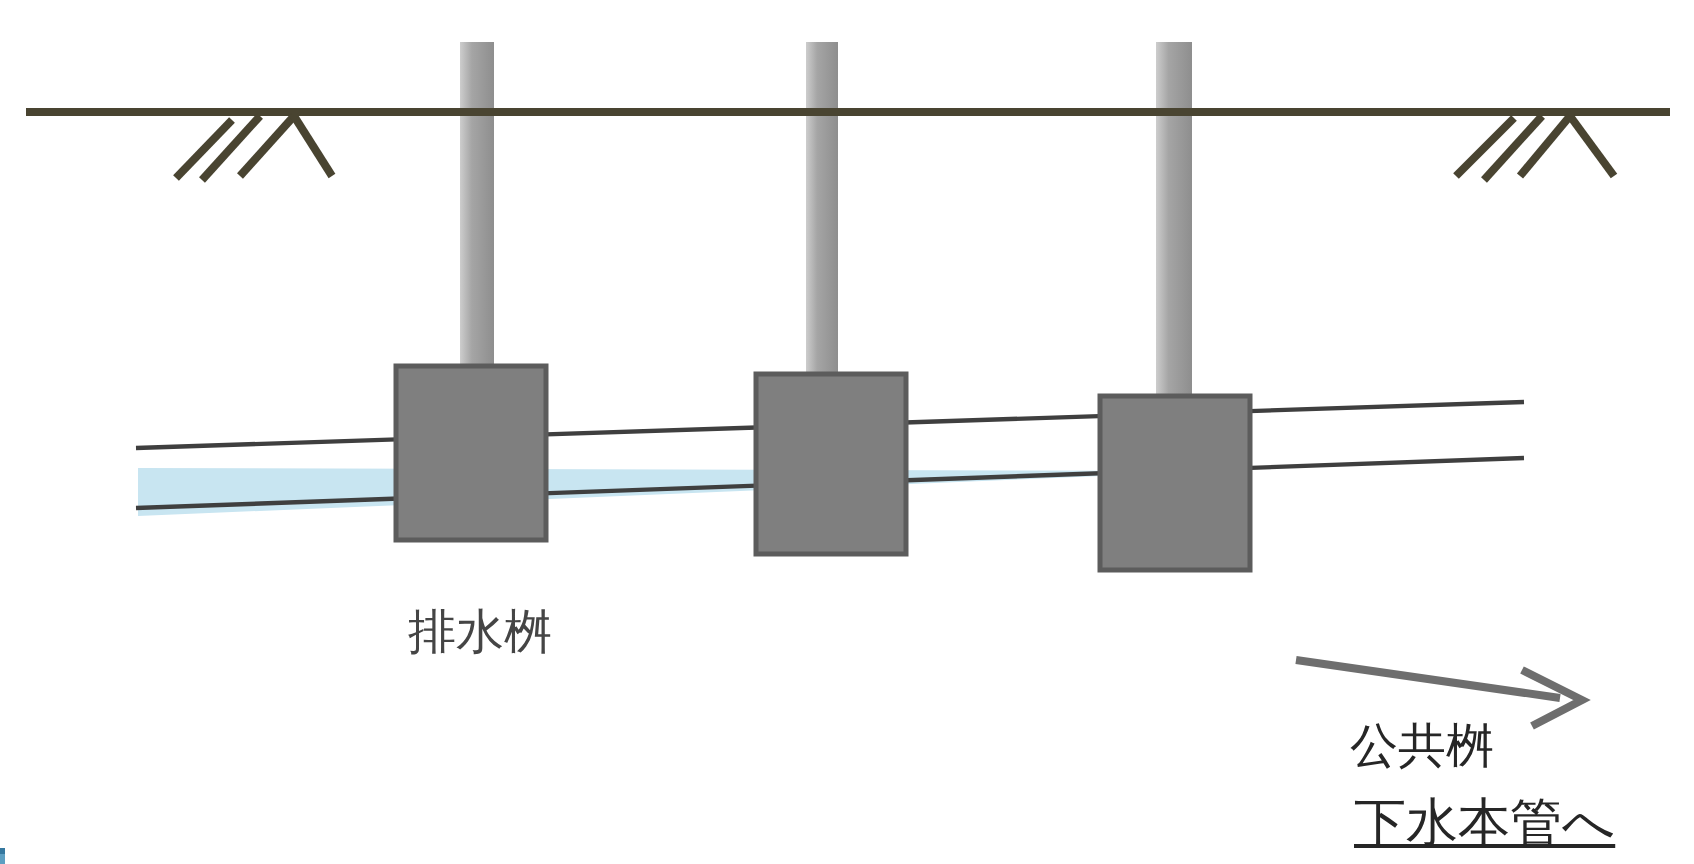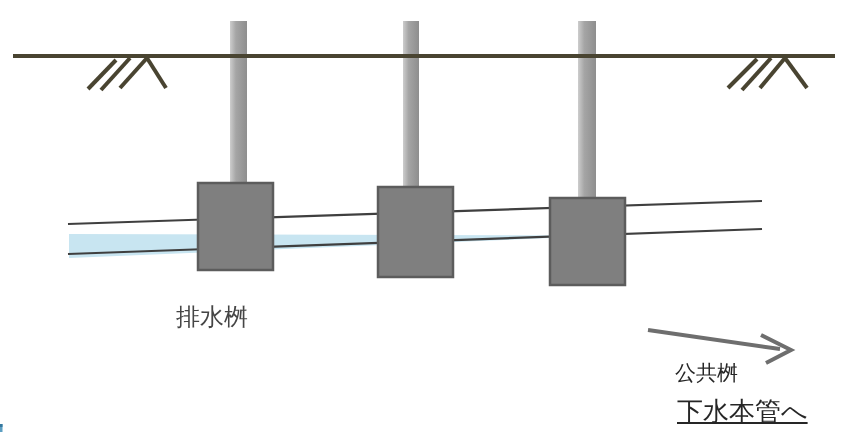--- a/index.html
+++ b/index.html
@@ -25,27 +25,27 @@
     overflow:hidden;
     font-family:"Liberation Sans","DejaVu Sans",sans-serif;
   }
   #diagram-svg{position:absolute;left:0;top:0;}
   .label{
     position:absolute;
     white-space:nowrap;
     line-height:1.1;
   }
   .label-drain{
-    left:176px; top:304px;
+    left:204px; top:304px;
     font-size:24px;
     color:var(--label-gray);
   }
   .label-public{
     left:675px; top:361px;
-    font-size:21px;
+    font-size:24px;
     color:var(--label-dark);
   }
   .label-sewer{
     left:677px; top:397px;
     font-size:26px;
     color:var(--label-dark);
     text-decoration:underline;
   }
 </style>
 </head>

